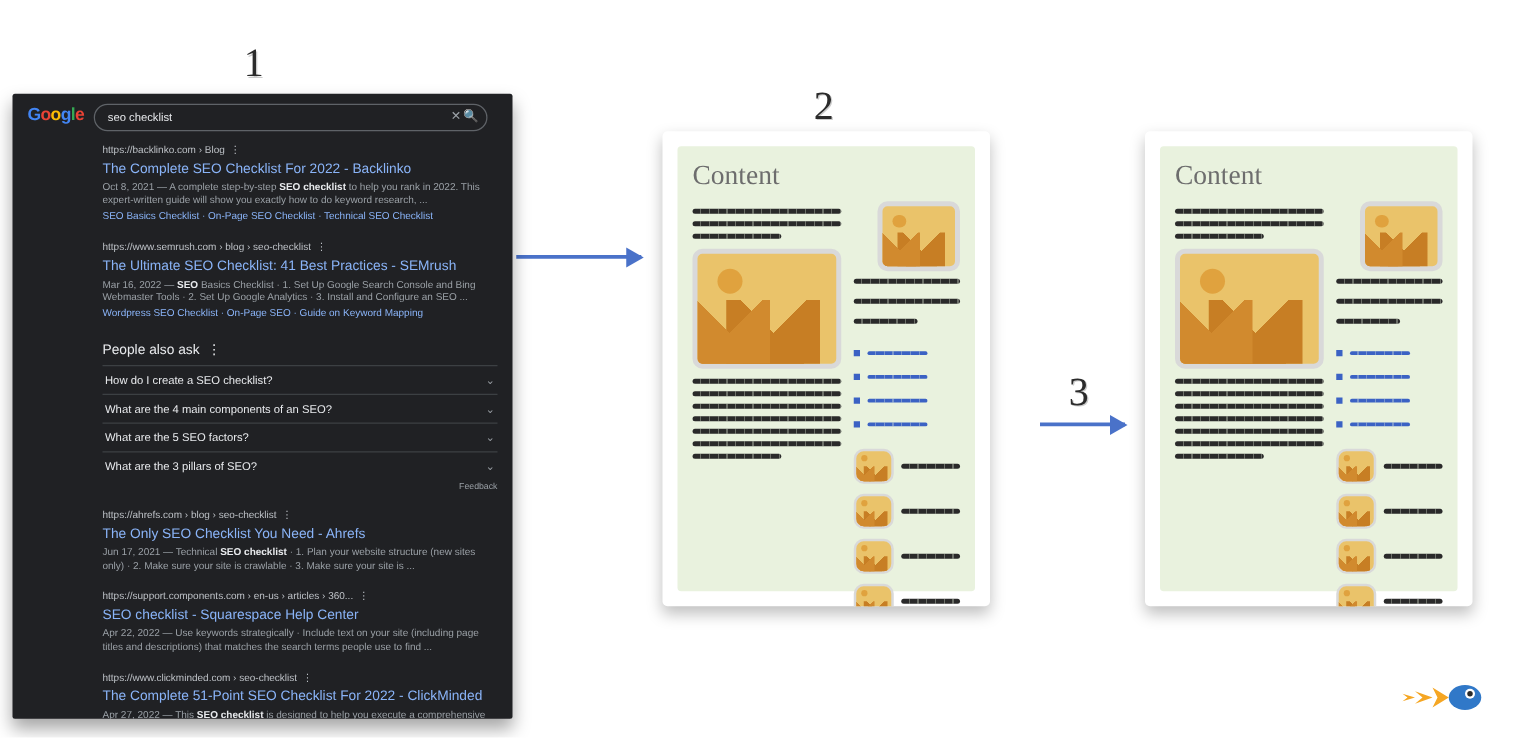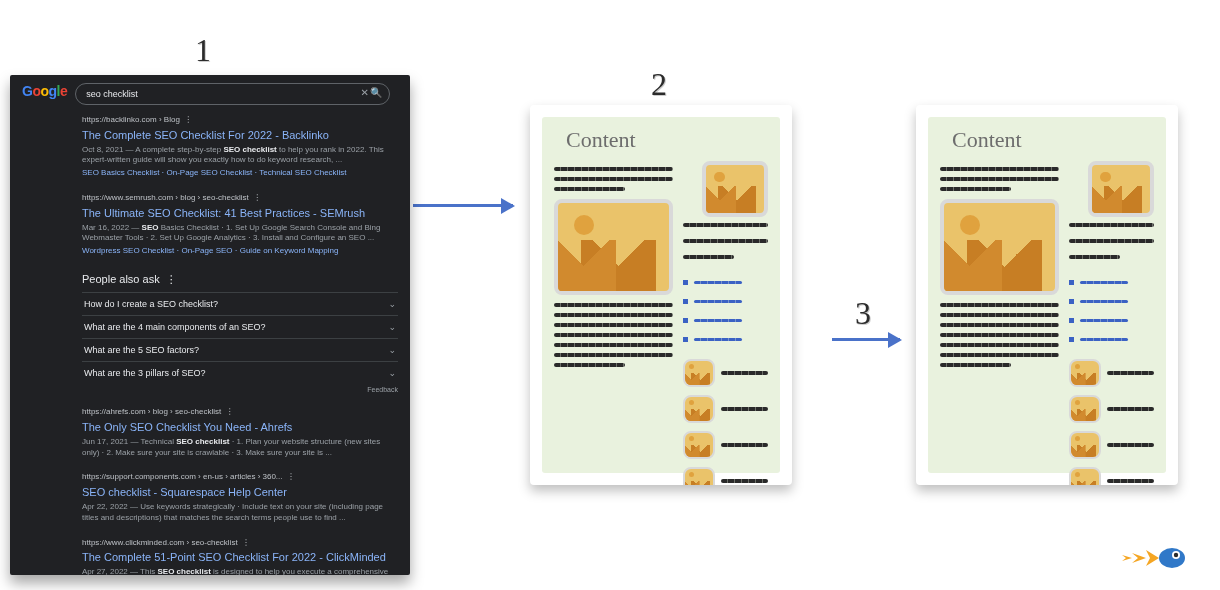--- a/index.html
+++ b/index.html
@@ -105,21 +105,21 @@
     border-radius: 3px;
     height: calc(100% - 24px);
     padding: 12px 12px 8px 12px;
     box-sizing: border-box;
     position: relative;
   }
   .card-title {
     font-family: Georgia, serif;
     font-size: 22px;
     color: #6d6d6d;
-    margin: -2px 0 8px 12px;
+    margin: -2px 0 8px 0;
   }
   .sketch-line {
     height: 4px;
     background: #2a2a2a;
     margin: 6px 0;
     border-radius: 2px;
     position: relative;
   }
   .sketch-line::after{
     content:""; position:absolute; inset:0;

